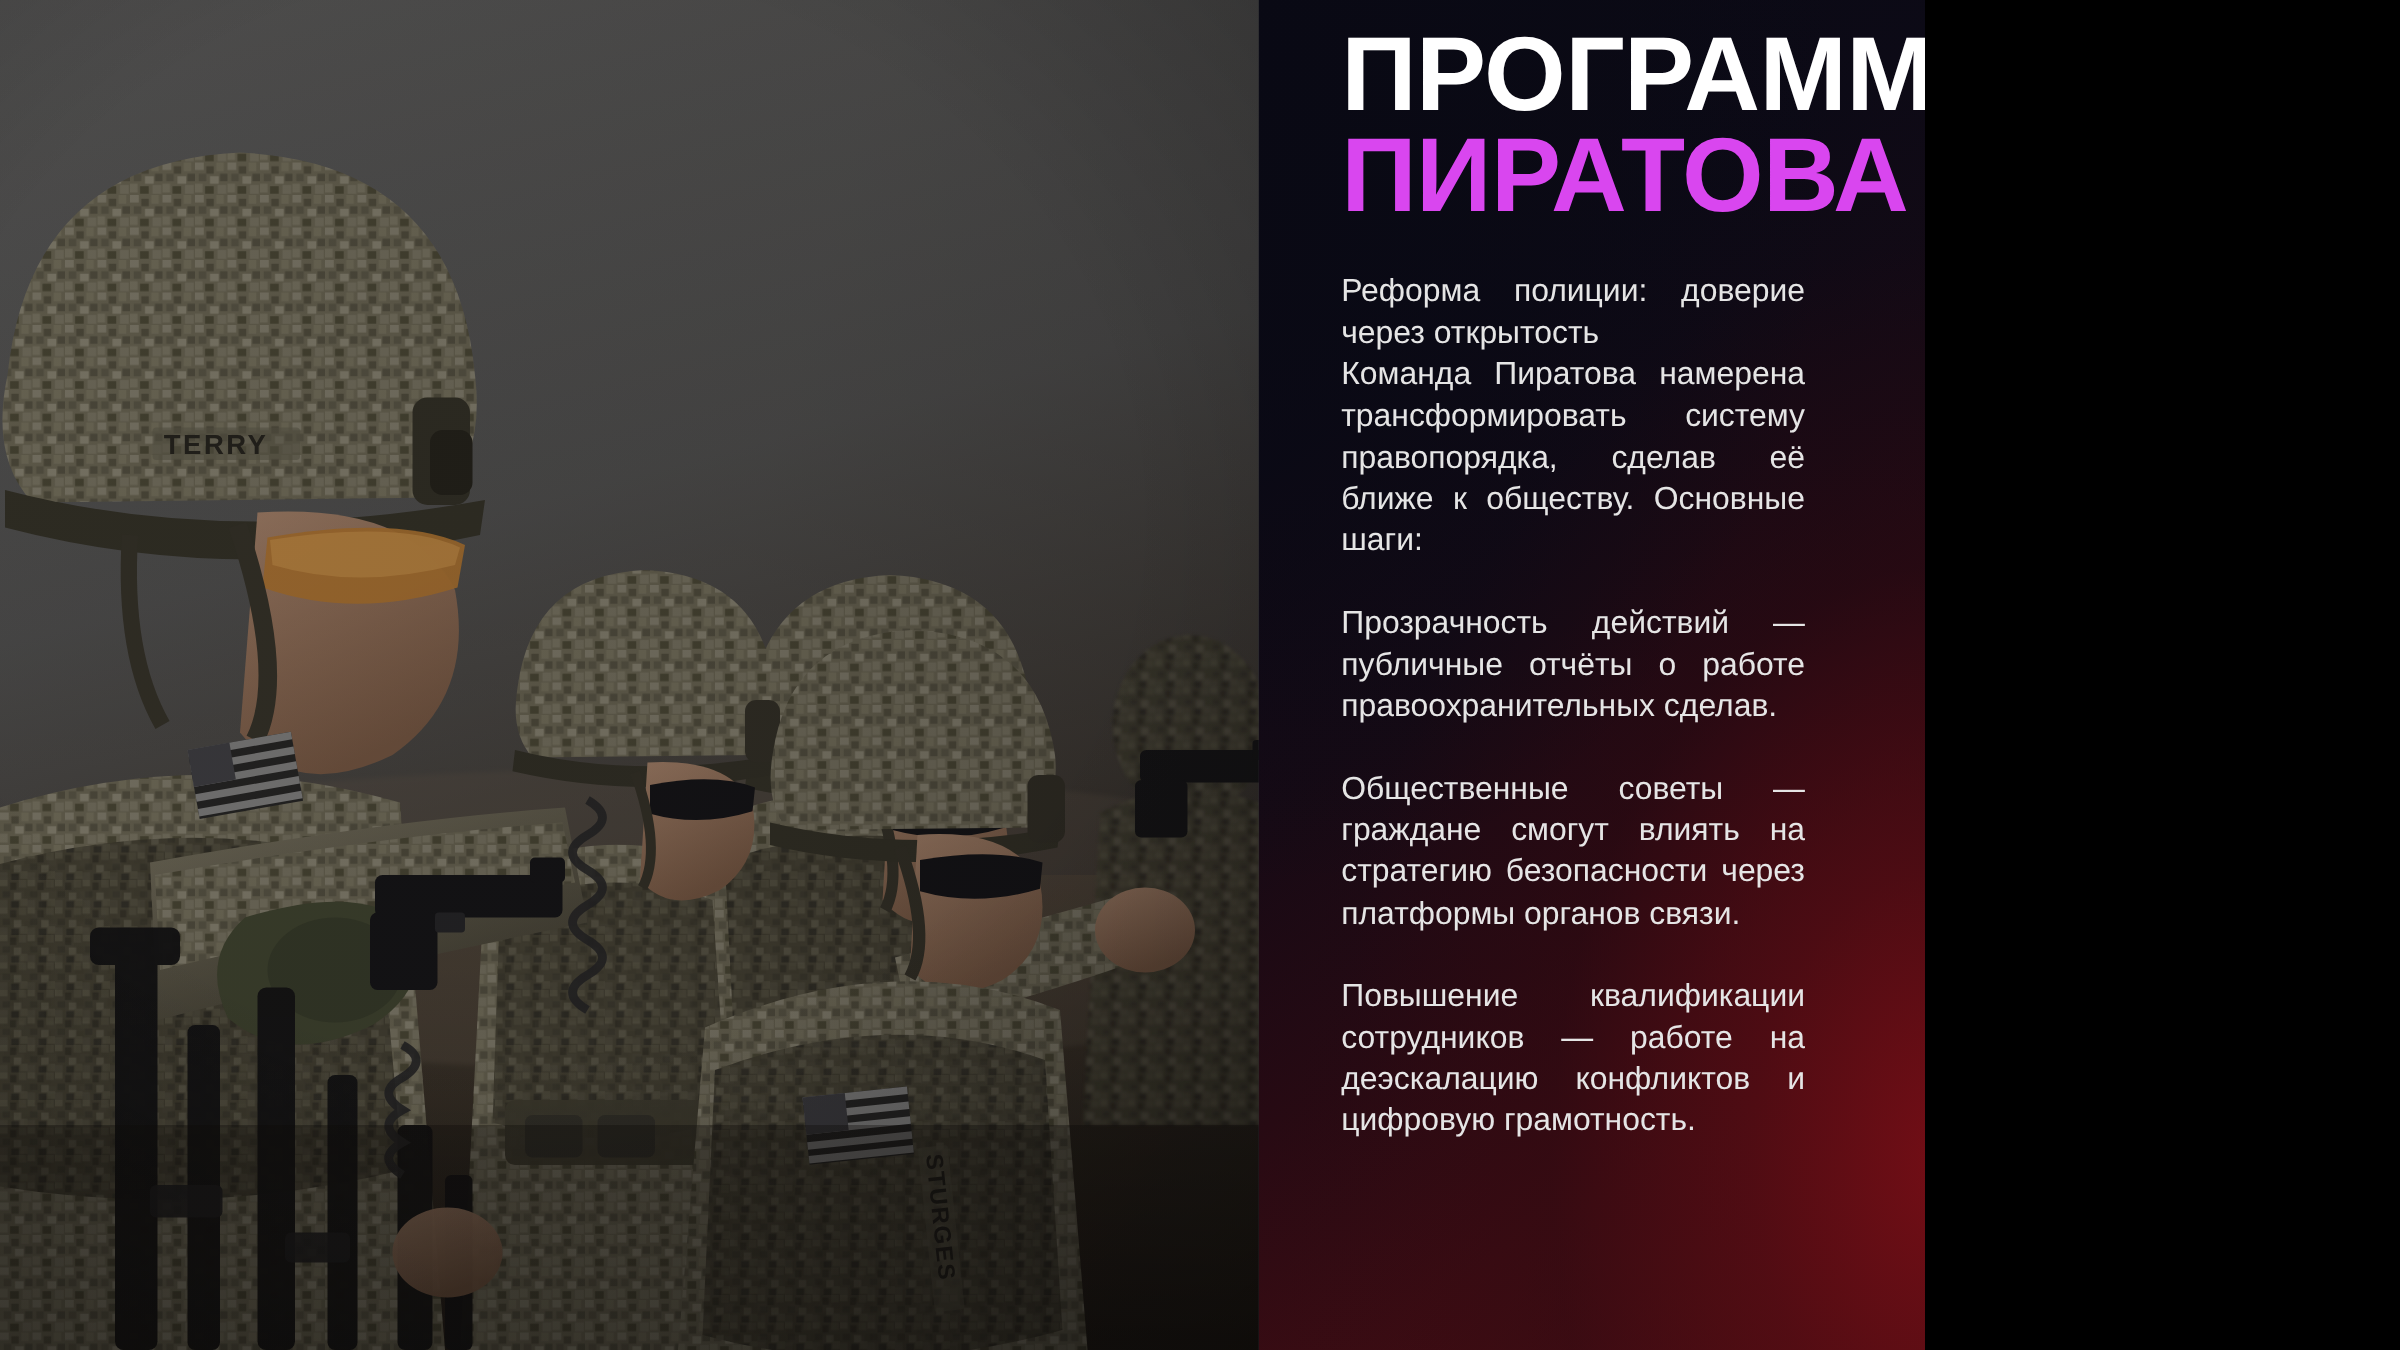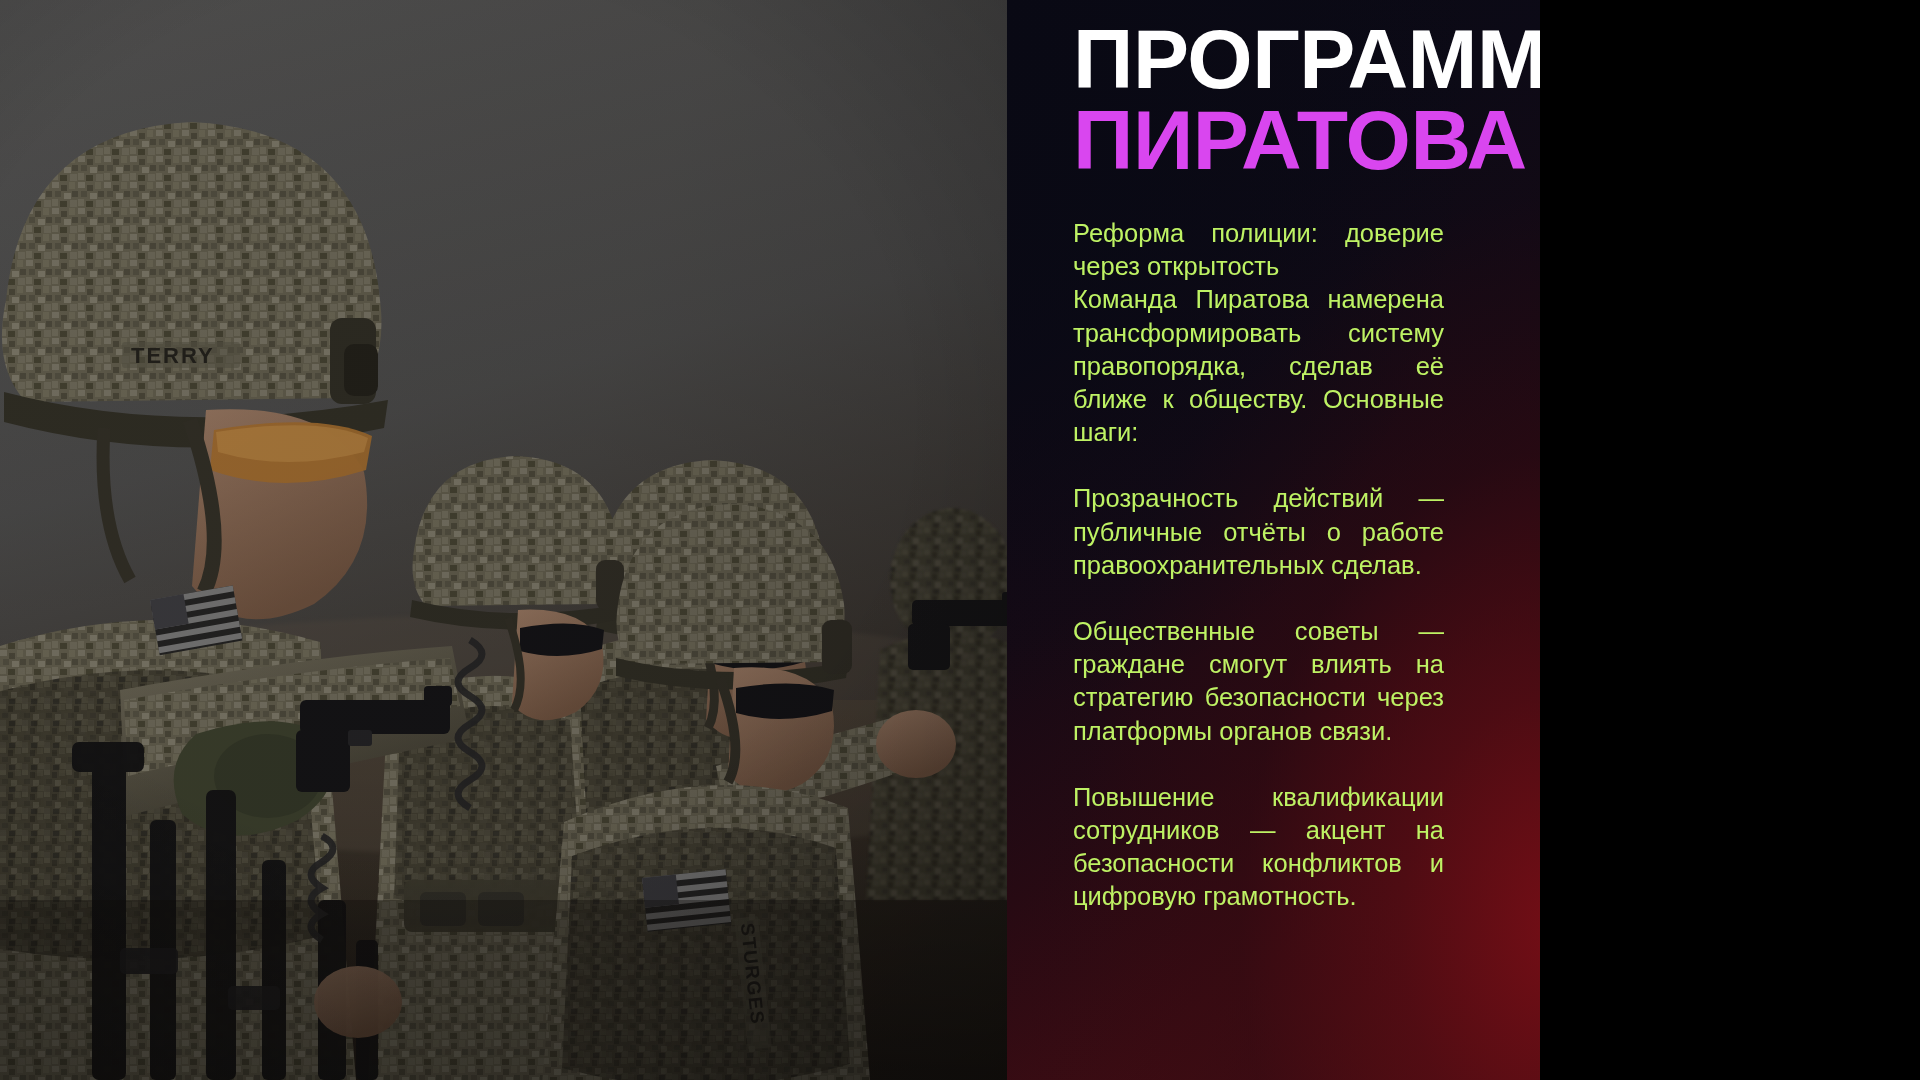--- a/index.html
+++ b/index.html
@@ -109,21 +109,21 @@
     letter-spacing: -0.5px;
     margin: 0;
     white-space: nowrap;
   }
   .title-line.l1 { color: #ffffff; }
   .title-line.l2 { color: #d946ef; }
 
   
   .body-copy {
     margin-top: 35px;
-    color: #bef264;
+    color: #e5e5e5;
     font-size: 25.5px;
     line-height: 33.2px;
     text-align: justify;
     text-justify: inter-word;
     font-weight: 400;
   }
   .para {
     margin: 0;
     text-align: justify;
   }
@@ -380,19 +380,19 @@
       </div>
 
       <div class="body-copy">
         <p class="para">Реформа полиции: доверие через открытость</p>
         <p class="para">Команда Пиратова намерена трансформировать систему правопорядка, сделав её ближе к обществу. Основные шаги:</p>
         <div class="para-gap"></div>
         <p class="para">Прозрачность действий — публичные отчёты о работе правоохранительных сделав.</p>
         <div class="para-gap"></div>
         <p class="para">Общественные советы — граждане смогут влиять на стратегию безопасности через платформы органов связи.</p>
         <div class="para-gap"></div>
-        <p class="para">Повышение квалификации сотрудников — акцент на безопасности конфликтов и цифровую грамотность.</p>
+        <p class="para">Повышение квалификации сотрудников — работе на деэскалацию конфликтов и цифровую грамотность.</p>
       </div>
 
     </div>
   </div>
 
 </div>
 
 </body></html>

